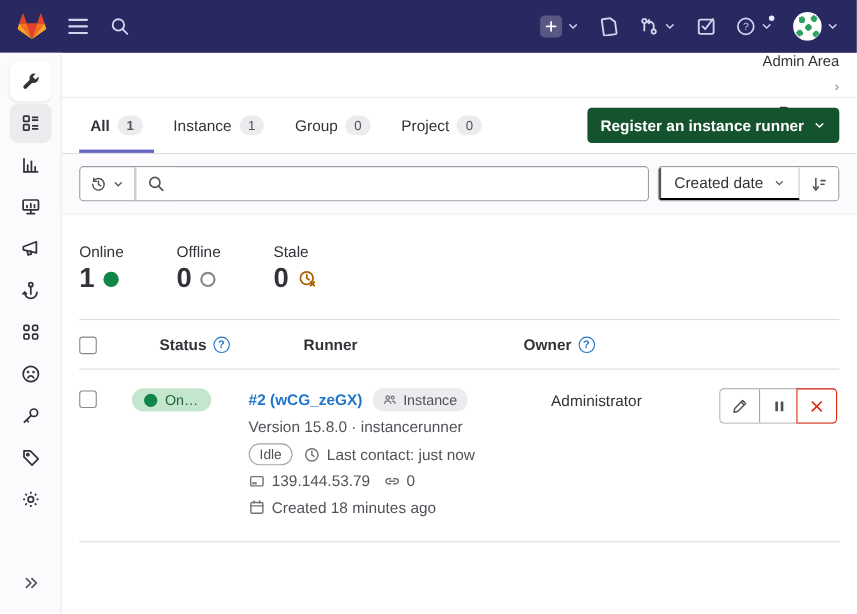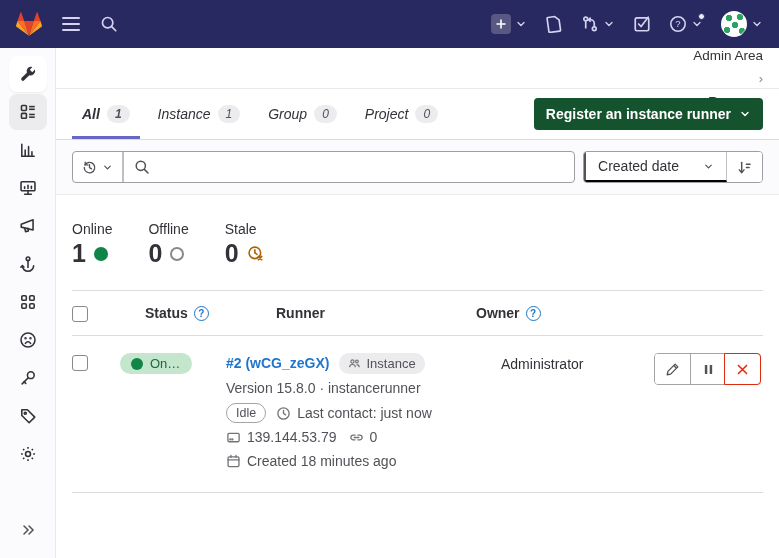--- a/index.html
+++ b/index.html
@@ -66,21 +66,21 @@
     flex-direction:column;
   }
   .breadcrumb .sep { color:#89888d; font-size:13px; }
   .breadcrumb .current { font-weight:bold; }
 
   
   .tabs-row {
     display:flex; align-items:flex-end; justify-content:space-between;
     border-bottom:1px solid #dcdcde; margin:0 -16px; padding:0 16px; height:51px;
   }
-  .tabs { display:flex; gap:8px; height:100%; align-items:flex-end;font-style:italic; }
+  .tabs { display:flex; gap:8px; height:100%; align-items:flex-end; }
   .tab {
     display:flex; align-items:center; gap:7px; padding:0 10px 13px;
     border-bottom:3px solid transparent; color:#333238; cursor:pointer;
   }
   .tab.active { font-weight:bold; border-bottom-color:#6666c4; }
   .count-badge {
     background:#ececef; color:#535158; border-radius:10px; font-size:12px;
     padding:1px 8px; line-height:16px;
   }
   .register-btn {
@@ -109,31 +109,31 @@
   .search-group input::placeholder { color:#89888d; }
   .search-submit {
     width:36px; display:flex; align-items:center; justify-content:center;
     border:none; border-left:1px solid #bfbfc3; background:#fff; color:#535158; cursor:pointer;
   }
   .sort-group {
     display:flex; align-items:stretch; height:32px; background:#fff;
     border:1px solid #9e9da2; border-radius:4px; overflow:hidden;
   }
   .sort-label {
-    display:flex; align-items:center; gap:24px; padding:0 12px;
+    display:flex; align-items:center; gap:9px; padding:0 12px;
     border-right:1px solid #bfbfc3; cursor:pointer; background:#fff; border-top:none;
     font:inherit; color:#333238;
   }
   .sort-dir {
     width:35px; display:flex; align-items:center; justify-content:center;
     background:#fff; border:none; color:#535158; cursor:pointer;
   }
 
   
-  .stats { display:flex; gap:36px; margin:26px 0 6px; }
+  .stats { display:flex; gap:48px; margin:26px 0 6px; }
   .stat .stat-label { font-size:14px; margin-bottom:2px; }
   .stat .stat-value { display:flex; align-items:center; gap:8px; font-size:25px; font-weight:bold; }
 
   
   .runner-table { margin-top:22px; }
   .t-grid { display:grid; grid-template-columns:48px 106px 1fr 152px 110px; align-items:start; }
   .t-head {
     border-top:1px solid #dcdcde; border-bottom:1px solid #dcdcde;
     padding:13px 0; font-weight:bold; align-items:center;gap:25px;
   }

